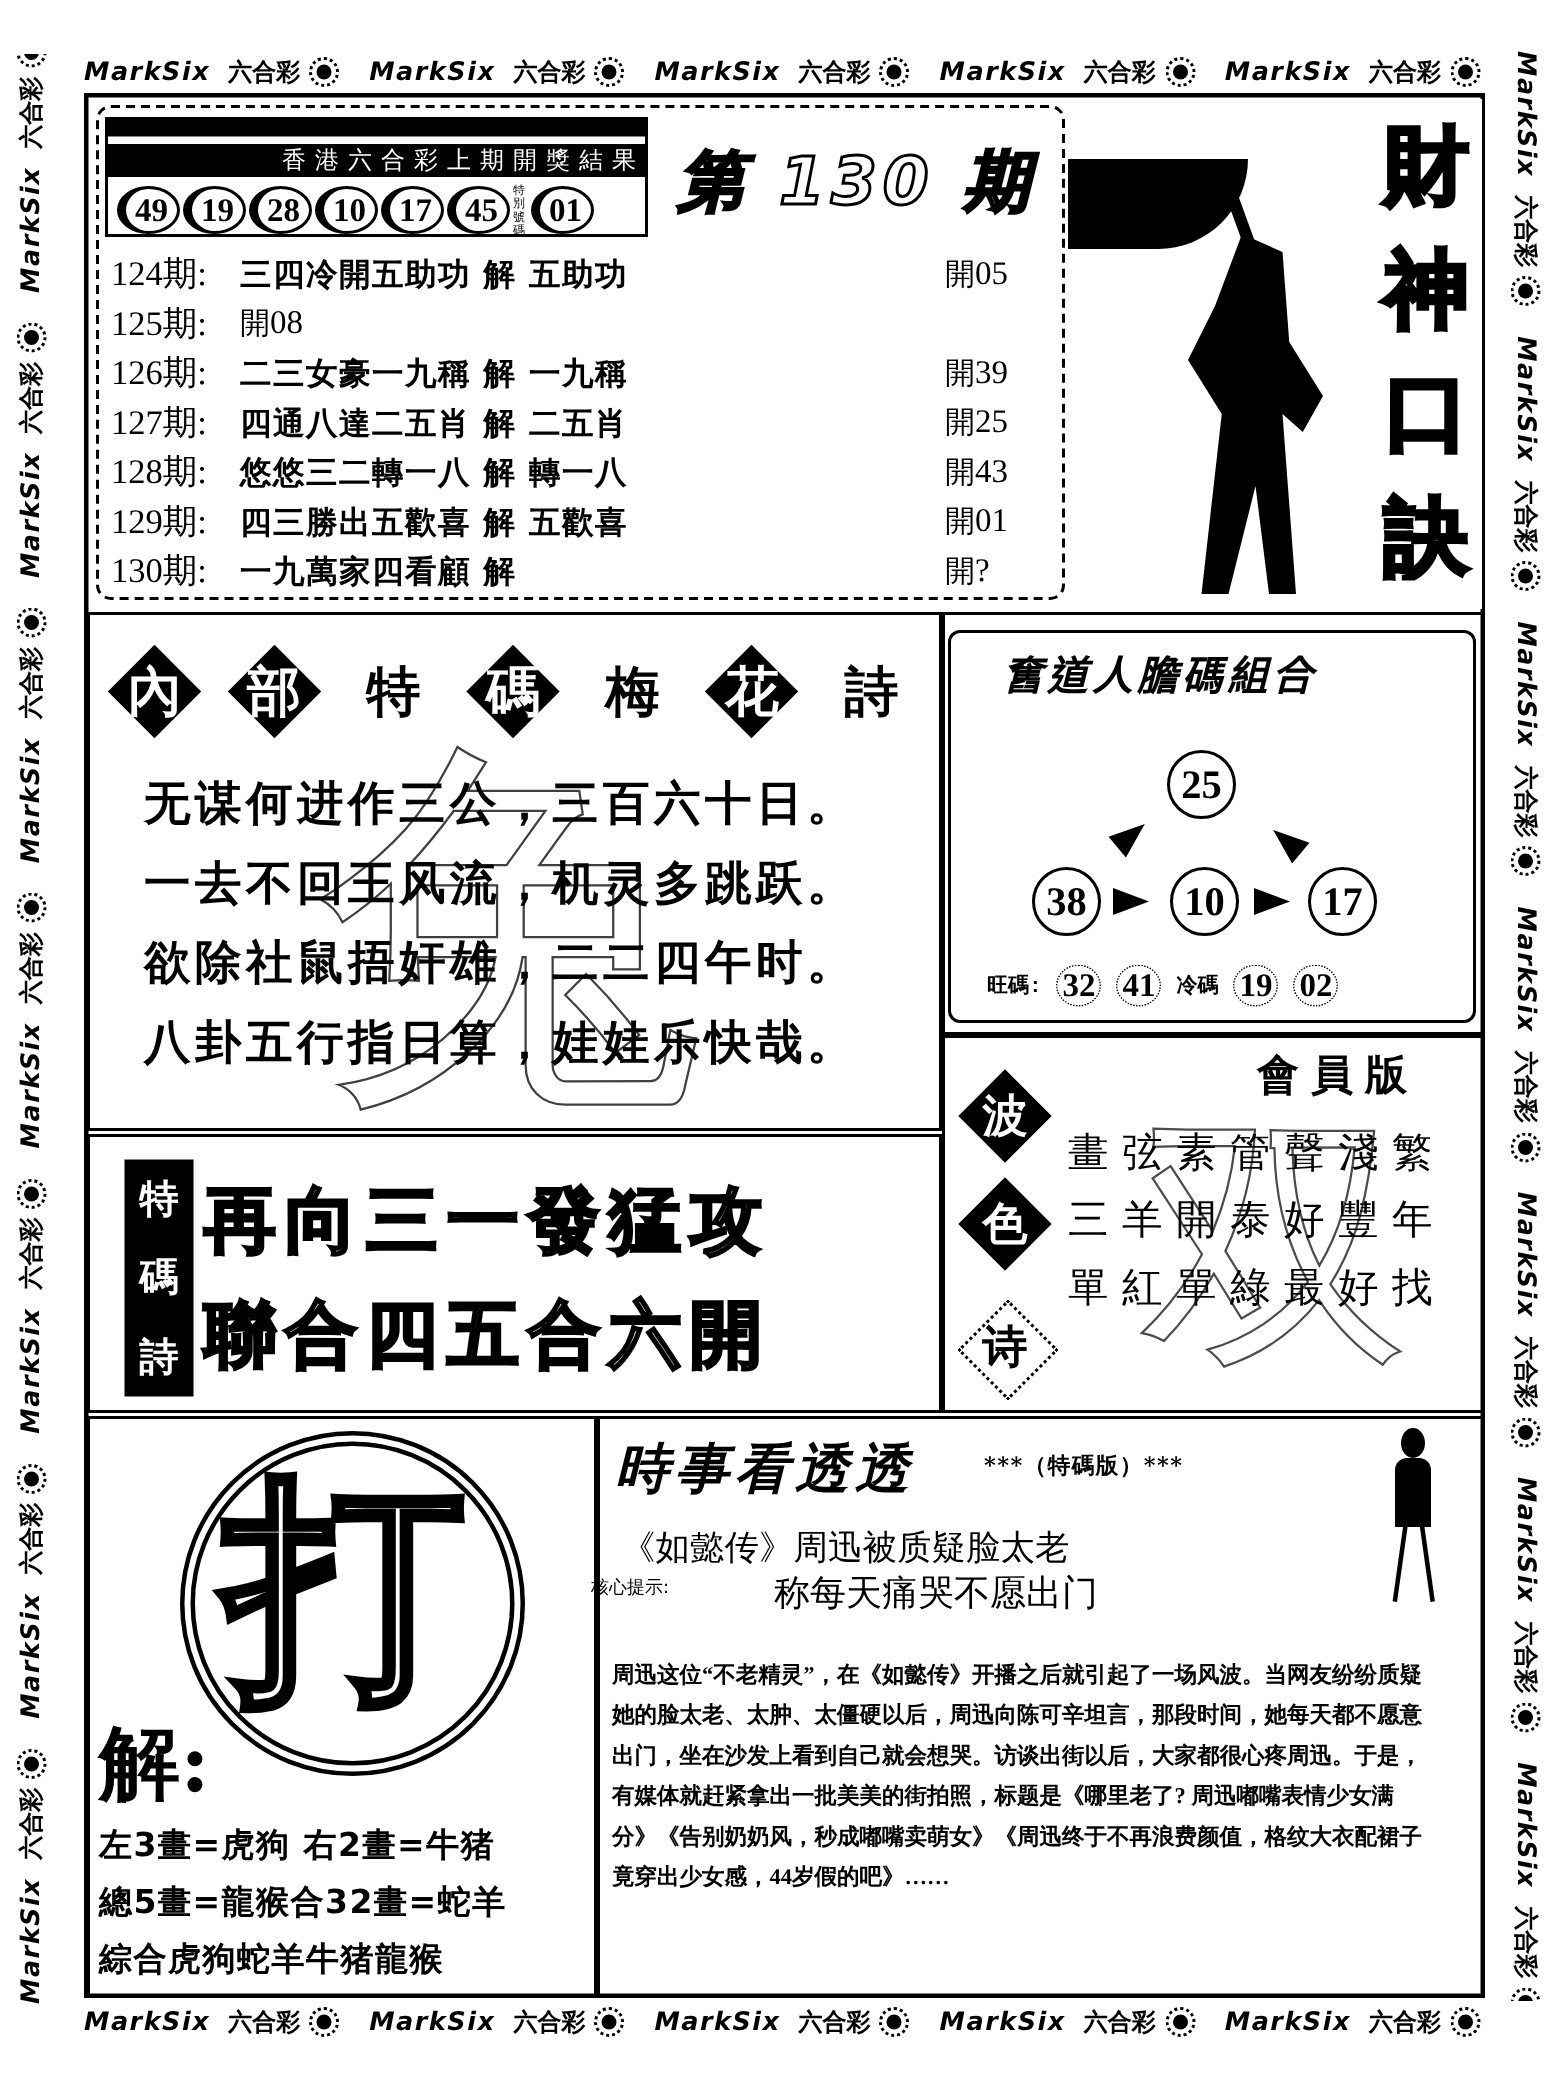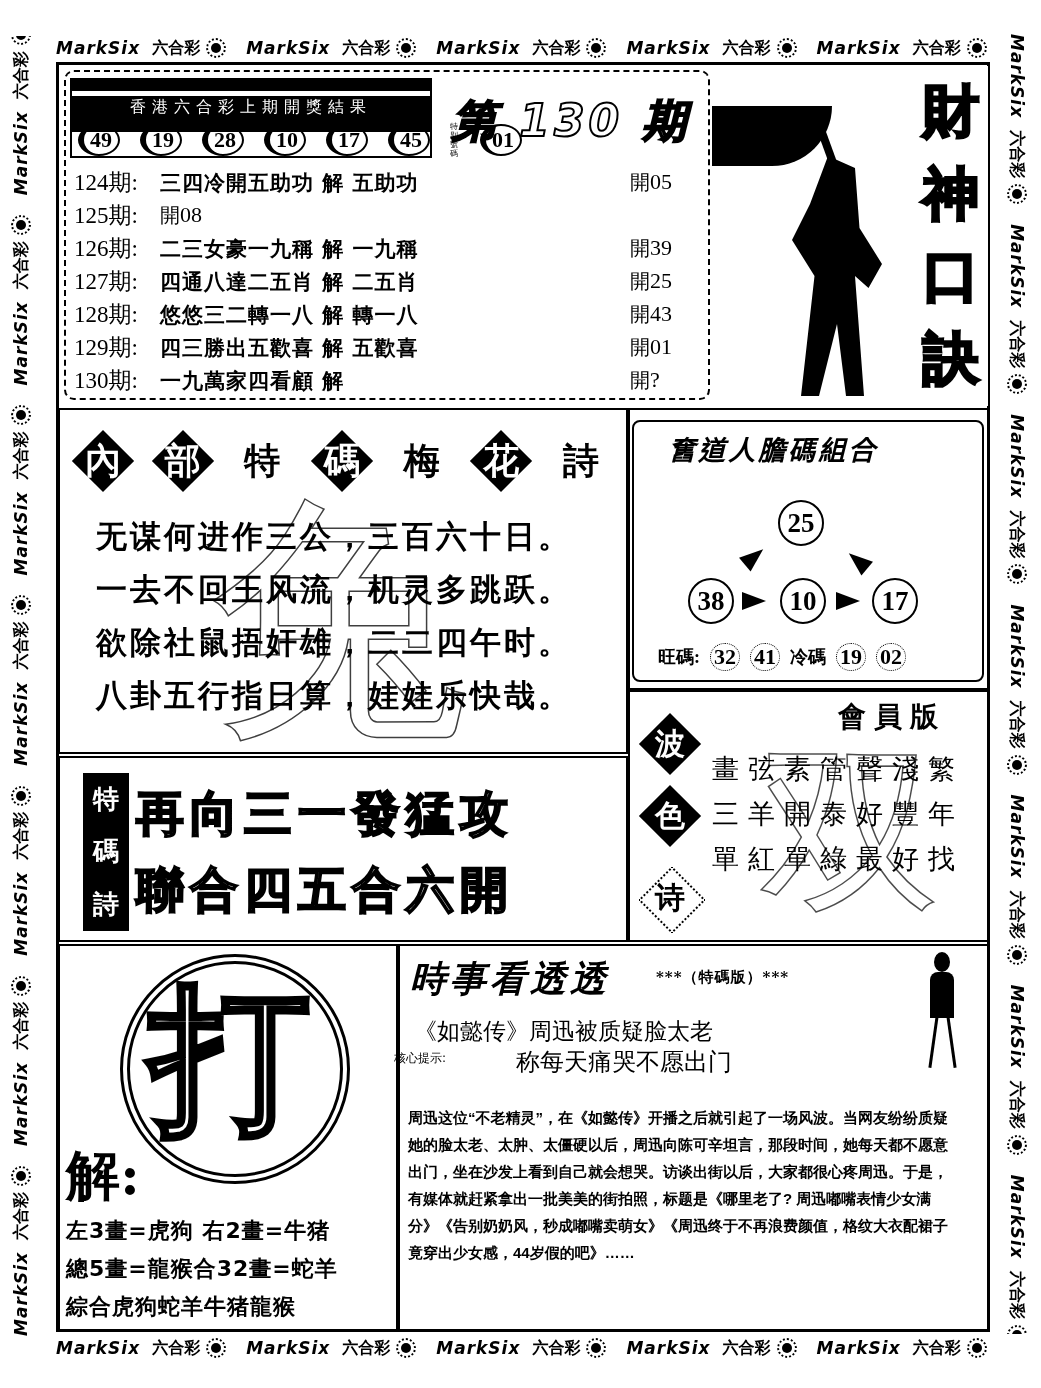--- a/index.html
+++ b/index.html
@@ -19,22 +19,22 @@
   .strip .flower::before { content: ""; position: absolute; left: 5px; top: 5px; width: 10px; height: 10px; border-radius: 50%; background: #000; }
   .strip .flower::after { content: ""; position: absolute; left: 0; top: 0; width: 16px; height: 16px; border: 2px dotted #000; border-radius: 50%; }
 
   
   .frame { position: absolute; left: 56px; top: 62px; width: 934px; height: 1270px; border: 3px solid #000; border-right-width: 3px; }
 
   
   .results { position: absolute; left: 64px; top: 70px; width: 646px; height: 330px; border: 2px dashed #000; border-radius: 10px; }
   .res-head { position: absolute; left: 70px; top: 78px; width: 362px; height: 80px; border: 2px solid #000; border-top: none; }
   .res-head .bar1 { position: absolute; left: 0; top: 0; width: 100%; height: 13px; background: #000; }
-  .res-head .bar2 { position: absolute; left: 0; top: 18px; width: 100%; height: 36px; background: #000; color: #fff; font-family: "DejaVu Sans", sans-serif; font-size: 16px; text-align: center; letter-spacing: 6px; line-height: 22px; }
-  .balls { position: absolute; left: 6px; top: 44px; display: flex; align-items: center; gap: 20px; }
+  .res-head .bar2 { position: absolute; left: 0; top: 18px; width: 100%; height: 22px; background: #000; color: #fff; font-family: "DejaVu Sans", sans-serif; font-size: 16px; text-align: right; letter-spacing: 6px; line-height: 22px; }
+  .balls { position: absolute; left: 6px; top: 44px; display: flex; align-items: center; gap: 2px; }
   .ball { width: 42px; height: 32px; border: 2px solid #000; border-radius: 50%; border-left-width: 6px; font-family: "Liberation Serif", serif; font-weight: bold; font-size: 22px; display: flex; align-items: center; justify-content: center; }
   .special-tag { font-family: "DejaVu Sans", sans-serif; font-size: 8px; width: 10px; line-height: 9px; text-align: left; }
 
   .issue-title { position: absolute; left: 452px; top: 92px; font-family: "DejaVu Sans", sans-serif; font-weight: bold; font-style: italic; font-size: 44px; color: #fff; -webkit-text-stroke: 2px #000; letter-spacing: 4px; }
 
   .history { position: absolute; left: 74px; top: 166px; width: 630px; }
   .hist-row { display: flex; height: 33px; align-items: center; font-size: 21px; }
   .hist-row .period { font-family: "Liberation Serif", serif; font-size: 23px; width: 86px; }
   .hist-row .clue { font-weight: bold; width: 470px; letter-spacing: 1px; }
   .hist-row .result { font-size: 20px; }
@@ -59,21 +59,21 @@
   .poem-lines div { font-size: 31px; font-weight: bold; height: 53px; line-height: 53px; letter-spacing: 3px; }
   .poem-watermark { position: absolute; left: 150px; top: 80px; font-family: "DejaVu Sans", sans-serif; font-size: 260px; color: transparent; -webkit-text-stroke: 1.5px #000; opacity: 0.75; line-height: 1; }
 
   
   .combo-box { position: absolute; left: 628px; top: 408px; width: 362px; height: 282px; border: 2px solid #000; }
   .combo-inner { position: absolute; left: 632px; top: 420px; width: 352px; height: 262px; border: 2px solid #000; border-radius: 8px; }
   .combo-title { position: absolute; left: 668px; top: 434px; font-family: "DejaVu Sans", sans-serif; font-weight: bold; font-style: italic; font-size: 27px; letter-spacing: 3px; }
   .cball { position: absolute; width: 46px; height: 46px; border: 2px solid #000; border-radius: 50%; font-family: "Liberation Serif", serif; font-weight: bold; font-size: 27px; display: flex; align-items: center; justify-content: center; background: #fff; }
   .arrow { position: absolute; width: 0; height: 0; border-top: 9px solid transparent; border-bottom: 9px solid transparent; border-left: 24px solid #000; }
   .combo-foot { position: absolute; left: 658px; top: 643px; display: flex; align-items: center; gap: 10px; font-size: 20px; font-weight: bold; }
-  .combo-foot .lab { font-family: Liberation Serif, serif; font-size: 18px; }
+  .combo-foot .lab { font-family: Liberation Mono, monospace; font-size: 14px; }
   .combo-foot .n { font-family: "Liberation Serif", serif; font-size: 22px; border: 1px dotted #000; border-radius: 50%; padding: 0 3px; }
 
   
   .sp-box { position: absolute; left: 58px; top: 756px; width: 570px; height: 186px; border: 2px solid #000; }
   .sp-tag { position: absolute; left: 83px; top: 773px; width: 46px; height: 158px; background: #000; color: #fff; font-family: "DejaVu Sans", sans-serif; font-weight: bold; font-size: 26px; display: flex; flex-direction: column; justify-content: space-around; align-items: center; }
   .sp-line { position: absolute; left: 136px; font-family: "DejaVu Sans", sans-serif; font-weight: bold; font-size: 48px; color: #fff; -webkit-text-stroke: 2px #000; letter-spacing: 6px; }
 
   
   .mem-box { position: absolute; left: 628px; top: 690px; width: 362px; height: 252px; border: 2px solid #000; }
   .mem-title { position: absolute; left: 838px; top: 698px; font-weight: bold; font-size: 28px; letter-spacing: 8px; }
@@ -94,21 +94,21 @@
   .riddle-lines { position: absolute; left: 66px; top: 1212px; }
   .riddle-lines div { font-family: "DejaVu Sans", sans-serif; font-weight: bold; font-size: 22px; height: 38px; line-height: 38px; letter-spacing: 1px; }
 
   
   .news-box { position: absolute; left: 398px; top: 944px; width: 592px; height: 388px; border: 2px solid #000; }
   .news-title { position: absolute; left: 410px; top: 955px; font-family: "DejaVu Sans", sans-serif; font-weight: bold; font-style: italic; font-size: 36px; letter-spacing: 4px; }
   .news-sub { position: absolute; left: 656px; top: 968px; font-size: 15px; font-weight: bold; letter-spacing: 1px; }
   .news-headline { position: absolute; left: 414px; top: 1016px; font-family: "DejaVu Sans", sans-serif; font-size: 23px; }
   .news-hint-lab { position: absolute; left: 394px; top: 1050px; font-family: "DejaVu Sans", sans-serif; font-size: 12px; }
   .news-hint { position: absolute; left: 516px; top: 1046px; font-family: "DejaVu Sans", sans-serif; font-size: 24px; }
-  .news-body { position: absolute; left: 408px; top: 1104px; width: 545px; font-family: Liberation Sans, sans-serif; font-size: 15px; font-weight: bold; line-height: 27px; }
+  .news-body { position: absolute; left: 408px; top: 1104px; width: 545px; font-family: Liberation Serif, serif; font-size: 15px; font-weight: bold; line-height: 27px; }
   .news-figure { position: absolute; left: 920px; top: 950px; width: 50px; height: 120px; }
   .news-figure .head { position: absolute; left: 14px; top: 2px; width: 16px; height: 20px; background: #000; border-radius: 50%; }
   .news-figure .body { position: absolute; left: 10px; top: 22px; width: 24px; height: 46px; background: #000; border-radius: 8px 8px 0 0; }
   .news-figure .leg1 { position: absolute; left: 12px; top: 66px; width: 3px; height: 52px; background: #000; transform: rotate(8deg); }
   .news-figure .leg2 { position: absolute; left: 30px; top: 66px; width: 3px; height: 52px; background: #000; transform: rotate(-8deg); }
 </style>
 </head>
 <body>
 
 <div class="strip strip-top">

